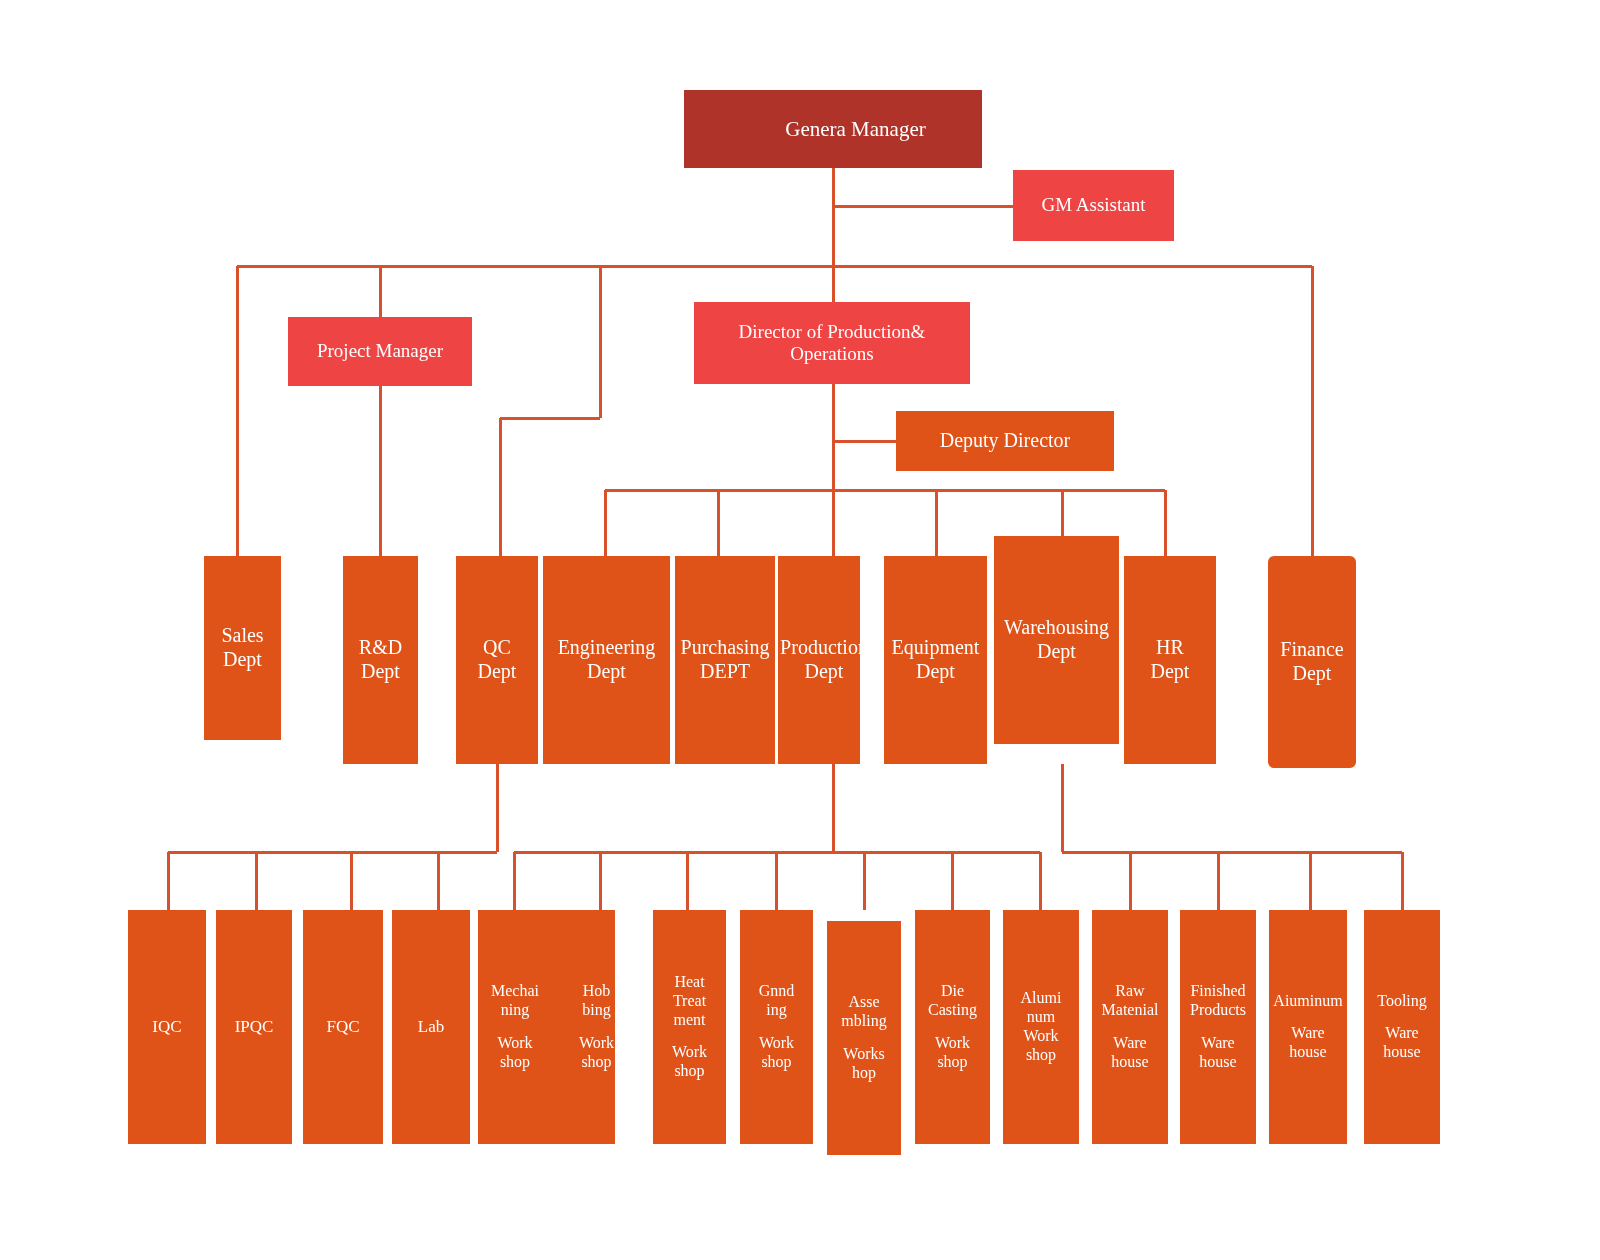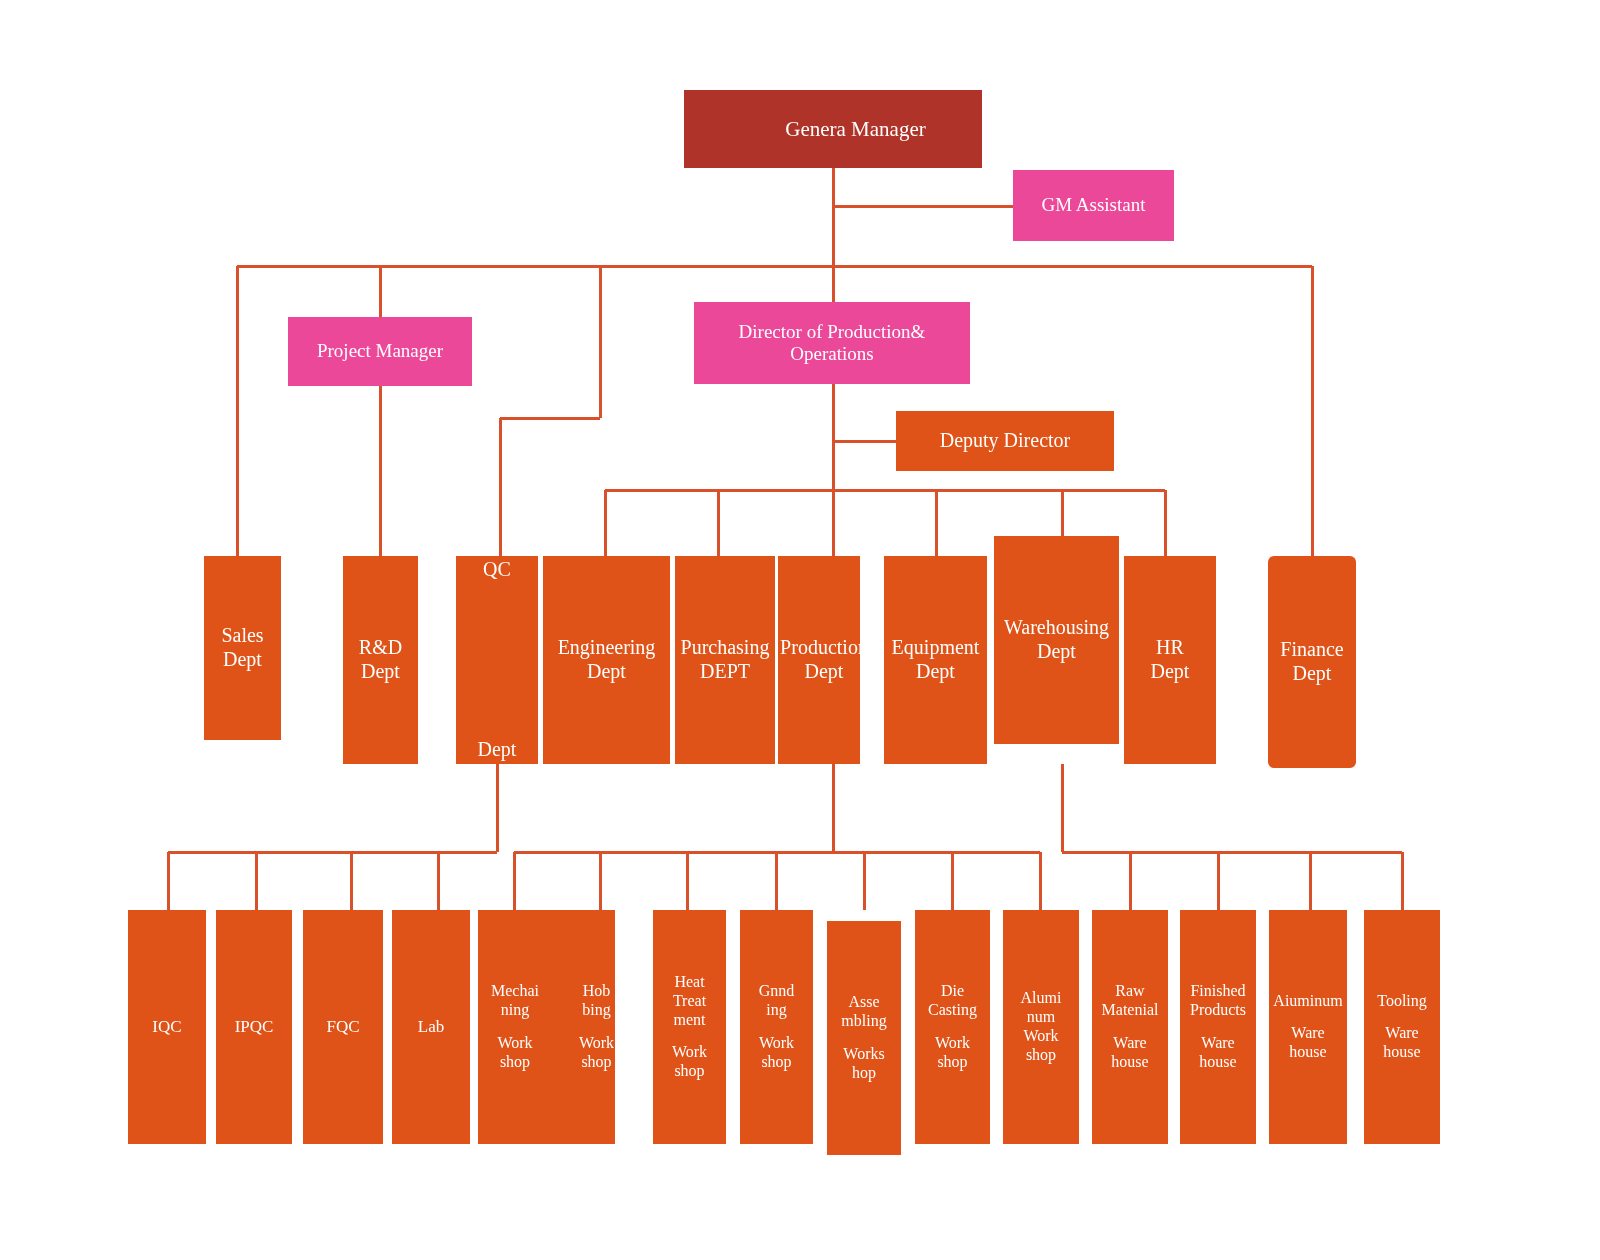--- a/index.html
+++ b/index.html
@@ -37,21 +37,21 @@
     overflow: hidden;
   }
   .node .line {
     display: block;
     white-space: nowrap;
   }
   .node .line.gap {
     margin-top: 0.85em;
   }
   .lvl-exec   { background: #AF3328; font-size: 21px; }
-  .lvl-mgr    { background: #ec4899; font-size: 19px; }
+  .lvl-mgr    { background: #ef4444; font-size: 19px; }
   .lvl-dept   { background: #DF5318; font-size: 20px; }
   .lvl-leaf   { background: #DF5318; font-size: 17px; }
   .lvl-leaf.small { font-size: 16px; }
 </style>
 </head>
 <body>
 
 <div id="chart-root">
 
   <svg id="connector-layer" width="1600" height="1260" viewBox="0 0 1600 1260">
@@ -131,21 +131,21 @@
   <div class="node lvl-dept" style="left:204px; top:556px; width:77px; height:184px;">
     <span class="line">Sales</span>
     <span class="line">Dept</span>
   </div>
 
   <div class="node lvl-dept" style="left:343px; top:556px; width:75px; height:208px;">
     <span class="line">R&amp;D</span>
     <span class="line">Dept</span>
   </div>
 
-  <div class="node lvl-dept" style="left:456px; top:556px; width:82px; height:208px;justify-content:space-between;">
+  <div class="node lvl-dept" style="left:456px; top:556px; width:82px; height:208px;">
     <span class="line">QC</span>
     <span class="line">Dept</span>
   </div>
 
   <div class="node lvl-dept" style="left:543px; top:556px; width:127px; height:208px;">
     <span class="line">Engineering</span>
     <span class="line">Dept</span>
   </div>
 
   <div class="node lvl-dept" style="left:675px; top:556px; width:100px; height:208px;">

